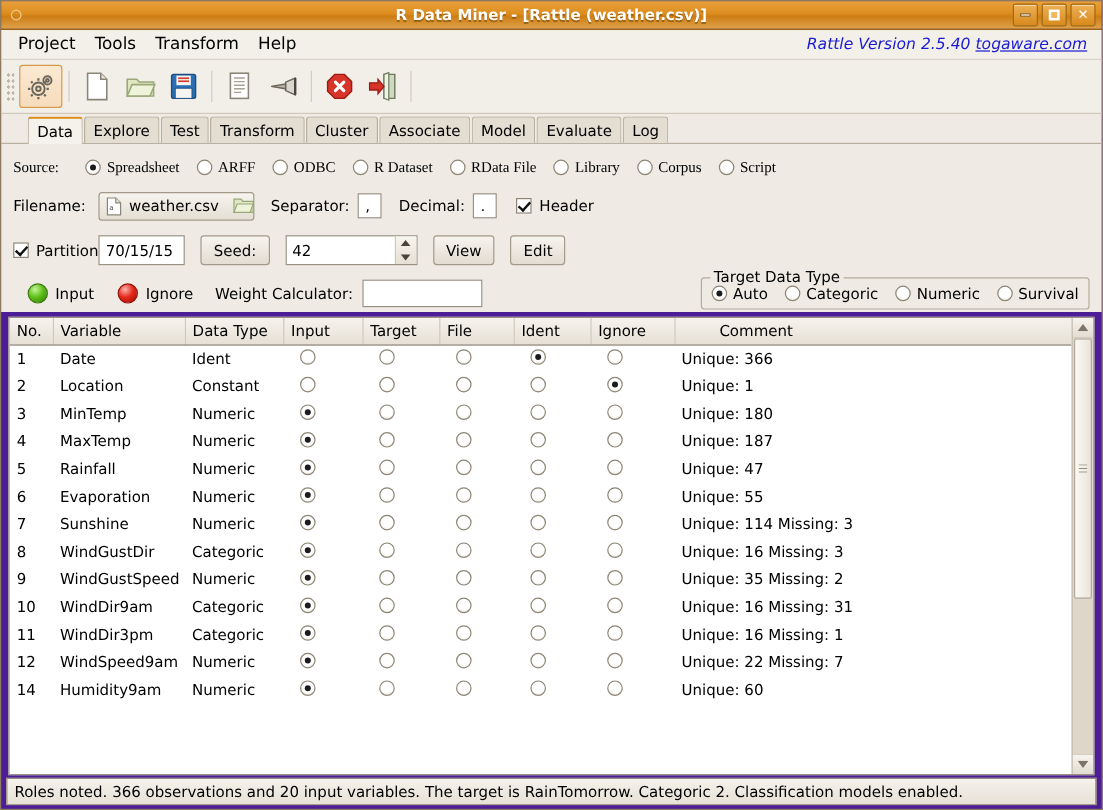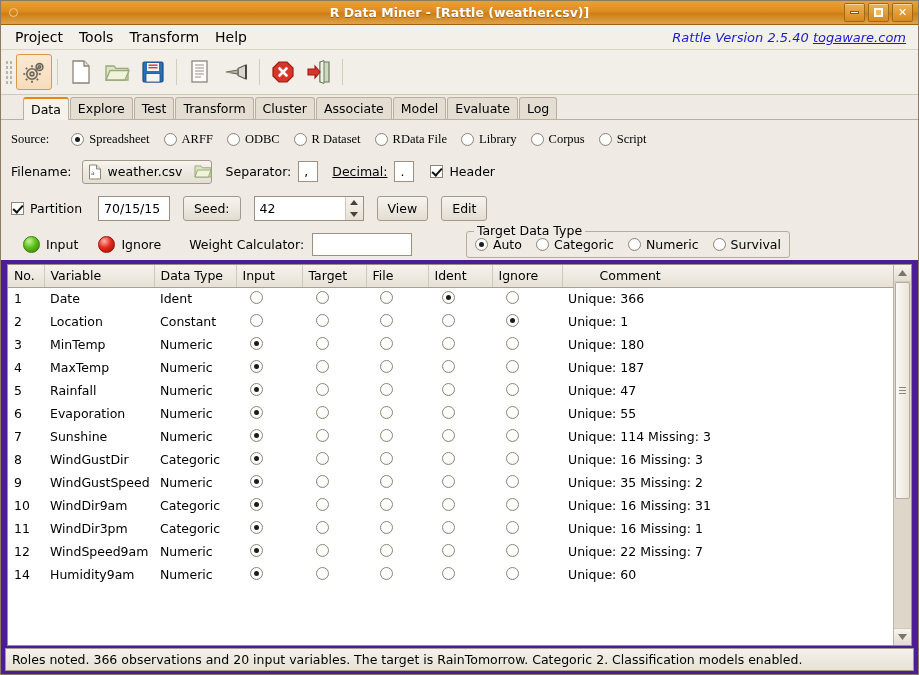--- a/index.html
+++ b/index.html
@@ -302,21 +302,20 @@
   }
   .led.green { background: radial-gradient(circle at 35% 28%, #c6f59a 0%, #5fc018 45%, #2f7a07 100%); border:1px solid #3c7a10;}
   .led.red   { background: radial-gradient(circle at 35% 28%, #ffb3ae 0%, #e52b1c 45%, #9c0b05 100%); border:1px solid #94110a;}
 
   .groupbox {
     border: 1px solid #b5ac9d;
     border-radius: 3px;
     padding: 5px 8px 5px 8px;
     position: relative;
     margin-left: auto;
-    margin-right: 118px;
   }
   .groupbox .gb-title {
     position: absolute;
     top: -9px; left: 7px;
     background: #efebe4;
     padding: 0 3px;
     font-size: 12.5px;
   }
 
   
@@ -634,32 +633,32 @@
           <svg width="18" height="15" viewBox="0 0 18 15">
             <path d="M1 2 h6 l1.4 1.8 h8.6 V13 H1 Z" fill="#dfe6c2" stroke="#9aa87a" stroke-width="1"></path>
             <path d="M1 13 L3.6 6 h13.4 L14.4 13 Z" fill="#eef3da" stroke="#9aa87a" stroke-width="1"></path>
           </svg>
         </span>
       </div>
       <span class="lbl" style="margin:0 7px 0 14px;">Separator:</span>
       <div class="textbox" style="width:20px;">
           <span>,</span>
         </div>
-      <span class="lbl" style="margin:0 7px 0 14px;text-decoration:underline;">Decimal:</span>
+      <span class="lbl" style="margin:0 7px 0 14px;">Decimal:</span>
       <div class="textbox" style="width:20px;">
           <span>.</span>
         </div>
       <span class="cwrap" style="margin-left:16px;">
         <span class="checkbox on"></span>
         <span class="lbl">Header</span>
       </span>
     </div>
 
     <div class="row" style="margin-top:10px;">
-      <span class="cwrap" style="margin-right:16px;">
+      <span class="cwrap" style="margin-right:0;">
         <span class="checkbox on"></span>
         <span class="lbl">Partition</span>
       </span>
       <div class="textbox" style="width:72px;height:25px;">
           <span>70/15/15</span>
         </div>
       <div class="btn" style="margin-left:13px;height:25px;">
           <span>Seed:</span>
         </div>
       <div class="spin" style="margin-left:13px;">
@@ -675,21 +674,21 @@
       <div class="btn" style="margin-left:13px;height:25px;text-align:center;">
           <span>Edit</span>
         </div>
     </div>
 
     <div class="row" style="margin-top:9px;align-items:center;">
       <span class="led green" style="margin-left:12px;"></span>
       <span class="lbl" style="margin-left:6px;">Input</span>
       <span class="led red" style="margin-left:20px;"></span>
       <span class="lbl" style="margin-left:6px;">Ignore</span>
-      <span class="lbl" style="margin-left:28px;">Weight Calculator:</span>
+      <span class="lbl" style="margin-left:18px;">Weight Calculator:</span>
       <div class="textbox" style="width:100px;height:23px;margin-left:8px;">
         <span placeholder=""></span>
       </div>
 
       <div class="groupbox">
         <div class="gb-title">Target Data Type</div>
         <div style="display:flex;align-items:center;">
           <span class="rwrap">
             <span class="radio on"></span>
             <span class="lbl">Auto</span>

